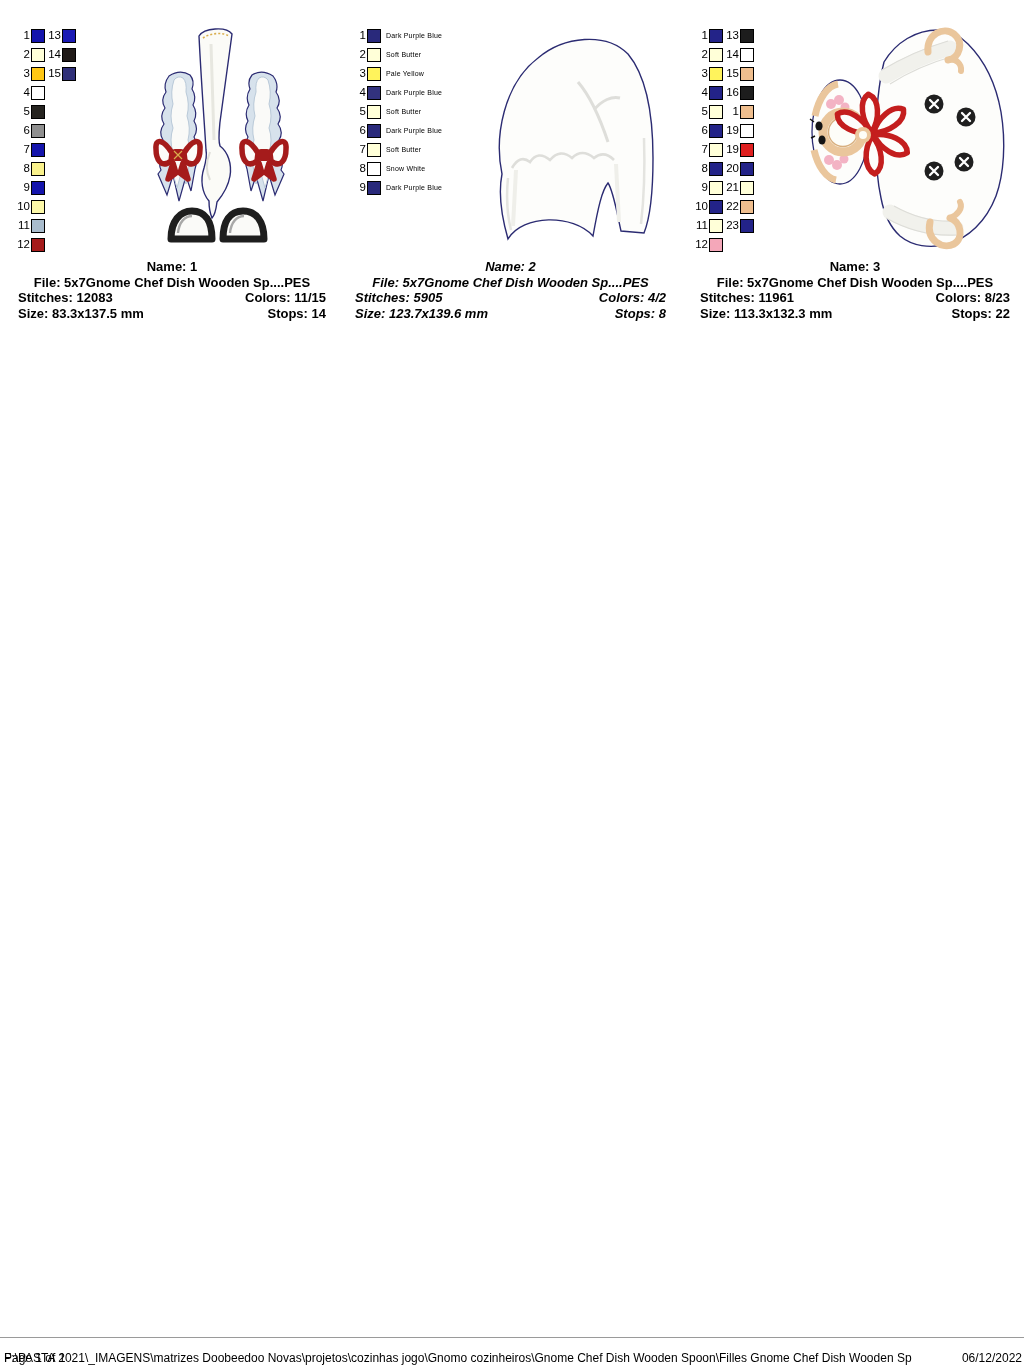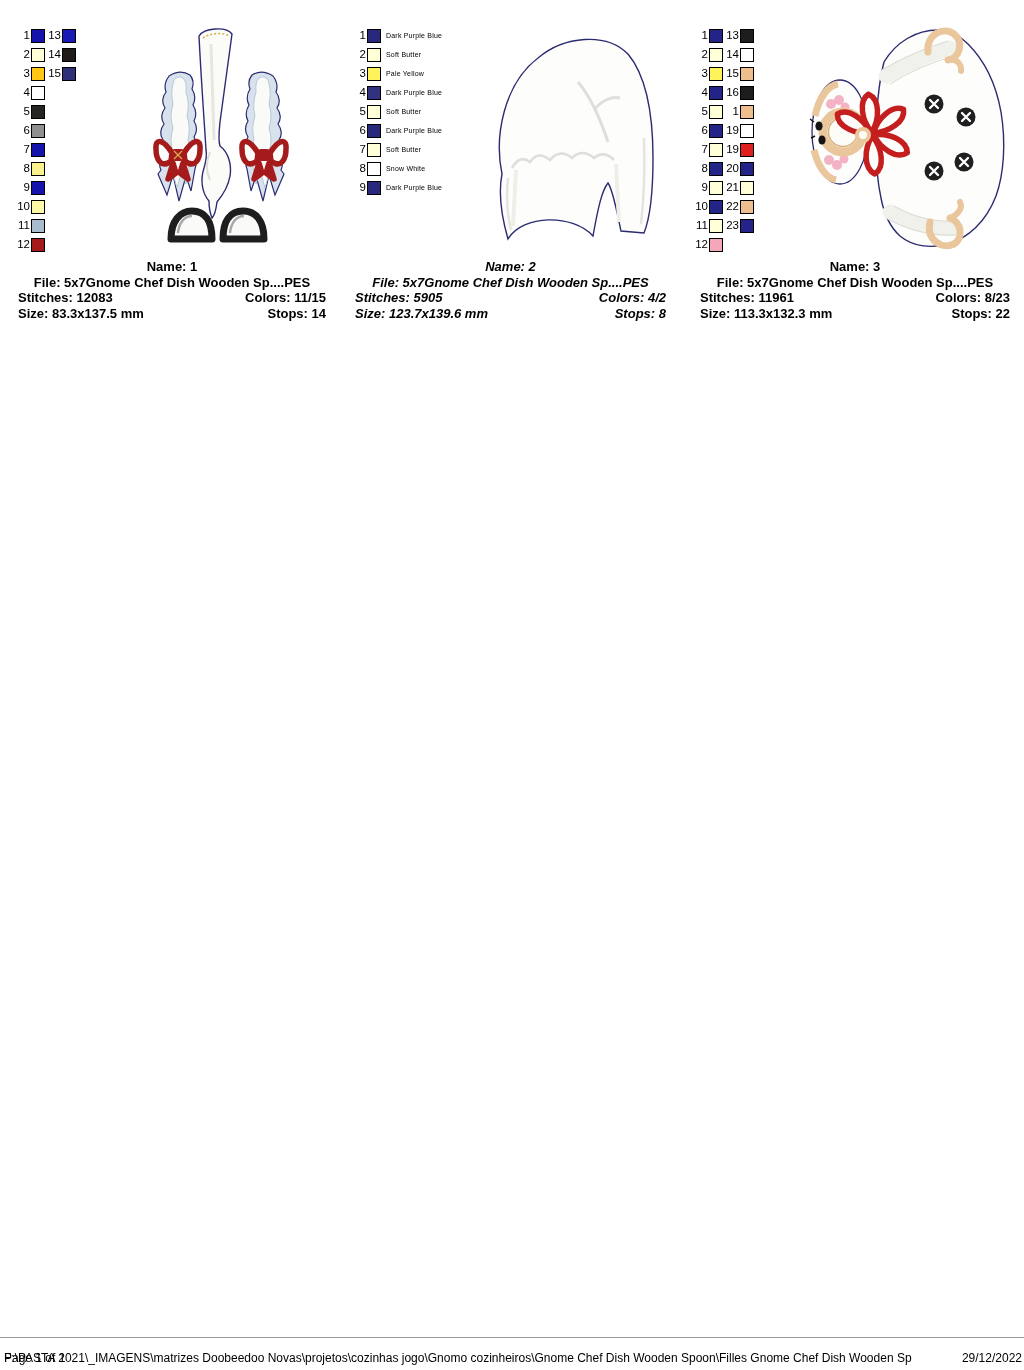--- a/index.html
+++ b/index.html
@@ -435,16 +435,16 @@
     <div class="iline two">
       <span>Size: 113.3x132.3 mm</span>
       <span>Stops: 22</span>
     </div>
   </div>
 
   <div class="footer-rule"></div>
   <div class="footer">
     <span class="fpath">F:\PASTA 2021\_IMAGENS\matrizes Doobeedoo Novas\projetos\cozinhas jogo\Gnomo cozinheiros\Gnome Chef Dish Wooden Spoon\Filles Gnome Chef Dish Wooden Sp</span>
     <span class="fpage">Page 1 of 1</span>
-    <span class="fdate">29/12/2022</span>
+    <span class="fdate">06/12/2022</span>
   </div>
 
 </div>
 
 </body></html>

